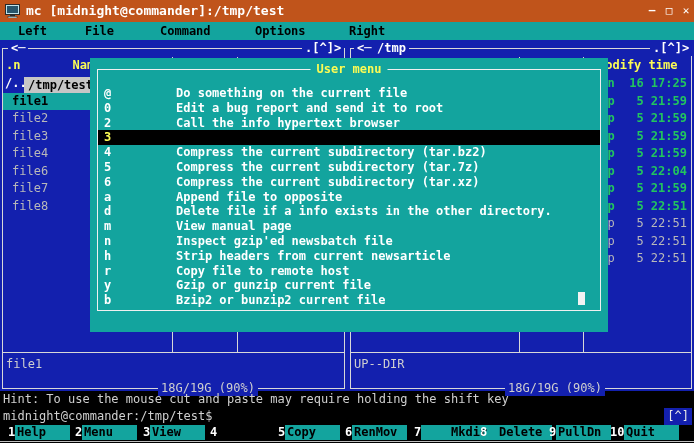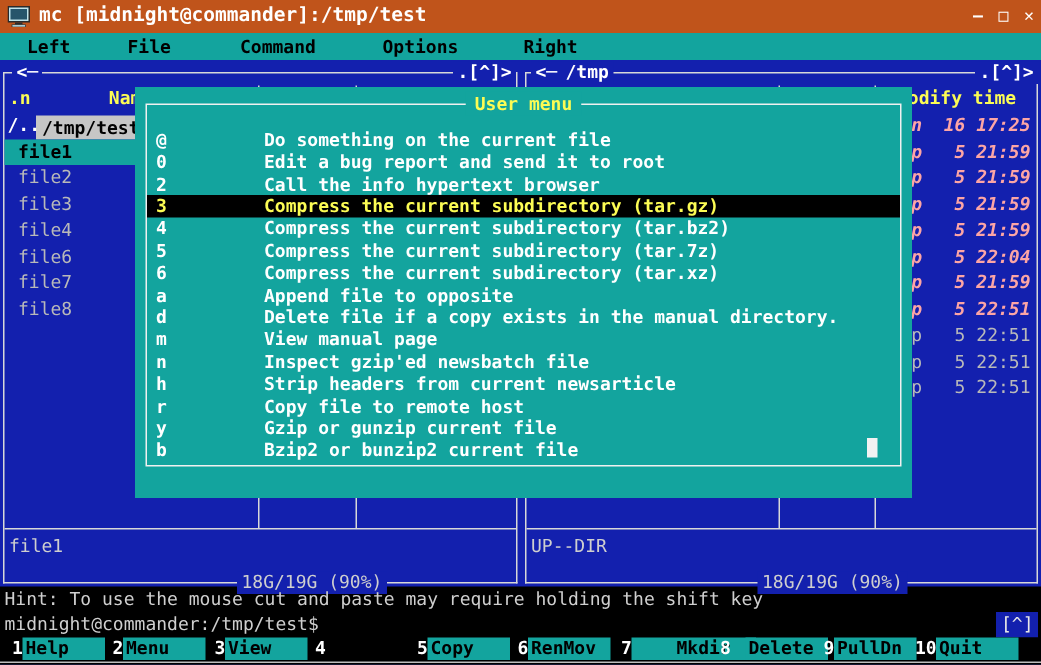--- a/index.html
+++ b/index.html
@@ -20,21 +20,21 @@
   .hline{height:1px;background:#D8D8D8;}
   .vline{width:1px;background:#D8D8D8;}
   .chip{background:#1320AE;padding:0 3px;height:15px;line-height:15px;}
   .pathchip{background:#C6C6C6;color:#000;padding:0 4px;height:16px;line-height:16px;margin-top:37px;}
   .hdr{color:#FCFC54;height:17px;line-height:17px;}
   .row{height:17.5px;line-height:17.5px;}
   .dirname{color:#fff;font-weight:700;}
   .filename{color:#B9B9B9;font-weight:400;}
   .selrow{background:#13A49E;color:#000;font-weight:700;}
   .rrow{text-align:right;padding-right:3px;}
-  .rbold{color:#fca5a5;font-weight:700;font-style:italic;}
+  .rbold{color:#22c55e;font-weight:700;}
   .rdim{color:#B9B9B9;font-weight:400;}
   
   .dialog{left:90px;top:58px;width:518px;height:274px;background:#13A49E;color:#fff;}
   .dlg-border{left:7px;top:11px;width:502px;height:240px;border:1px solid #F0F0F0;}
   .dlg-title{top:3px;left:50%;transform:translateX(-50%);background:#13A49E;color:#FCFC54;padding:0 6px;height:16px;line-height:16px;}
   .dlg-items{left:8px;top:28px;width:502px;}
   .dlg-row{position:relative;height:14.8px;line-height:14.8px;}
   .dlg-row .k{position:absolute;left:6px;}
   .dlg-row .t{position:absolute;left:78px;}
   .dlg-sel{background:#000;color:#FCFC54;}
@@ -145,41 +145,40 @@
         <div class="dlg-row">
           <span class="k">0</span>
           <span class="t">Edit a bug report and send it to root</span>
         </div>
         <div class="dlg-row">
           <span class="k">2</span>
           <span class="t">Call the info hypertext browser</span>
         </div>
         <div class="dlg-row dlg-sel">
           <span class="k">3</span>
-          <span class="t">Compress the current subdirectory (tar.gz)</span>
         </div>
         <div class="dlg-row">
           <span class="k">4</span>
           <span class="t">Compress the current subdirectory (tar.bz2)</span>
         </div>
         <div class="dlg-row">
           <span class="k">5</span>
           <span class="t">Compress the current subdirectory (tar.7z)</span>
         </div>
         <div class="dlg-row">
           <span class="k">6</span>
           <span class="t">Compress the current subdirectory (tar.xz)</span>
         </div>
         <div class="dlg-row">
           <span class="k">a</span>
           <span class="t">Append file to opposite</span>
         </div>
         <div class="dlg-row">
           <span class="k">d</span>
-          <span class="t">Delete file if a copy exists in the manual directory.</span>
+          <span class="t">Delete file if a info exists in the other directory.</span>
         </div>
         <div class="dlg-row">
           <span class="k">m</span>
           <span class="t">View manual page</span>
         </div>
         <div class="dlg-row">
           <span class="k">n</span>
           <span class="t">Inspect gzip'ed newsbatch file</span>
         </div>
         <div class="dlg-row">

